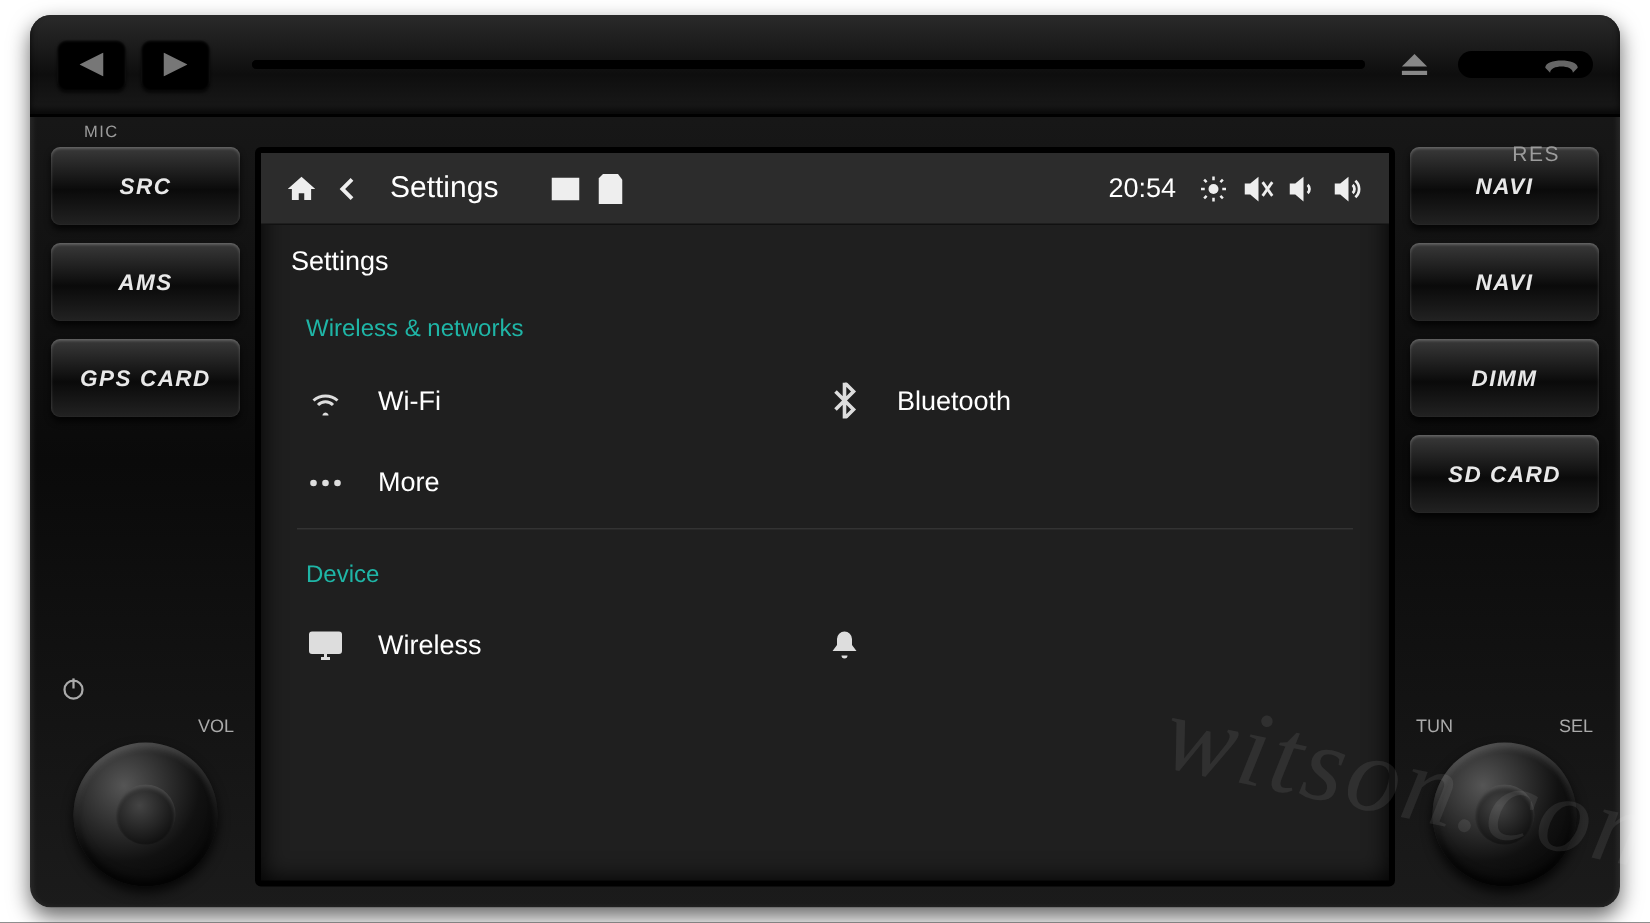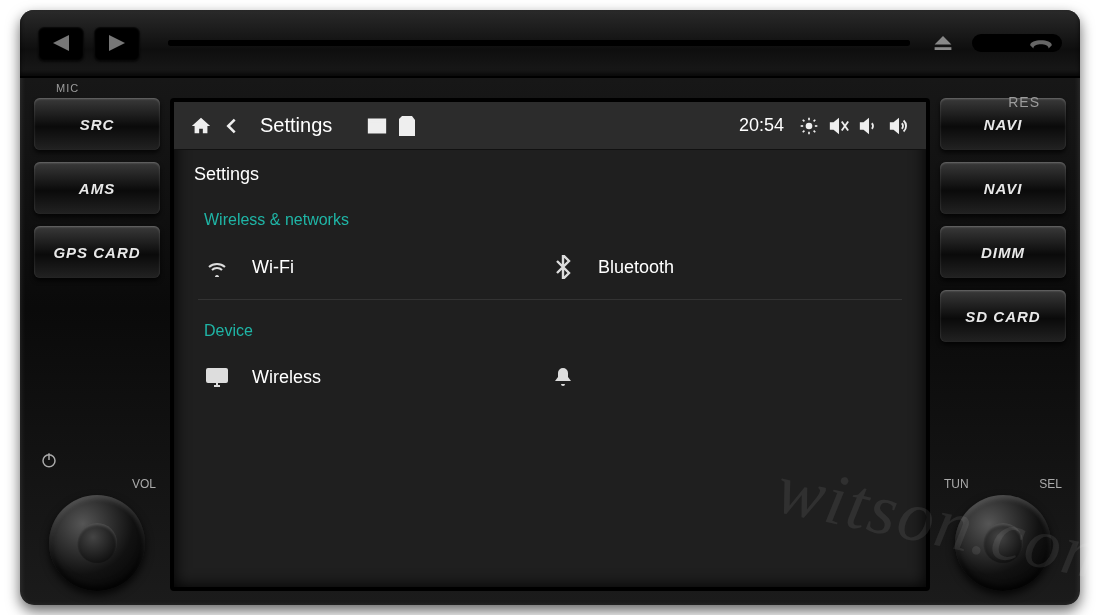--- a/index.html
+++ b/index.html
@@ -315,20 +315,32 @@
         <div class="cell">
           <span class="c-icon">
             <svg width="16" height="24" viewBox="0 0 12 20">
                 <path d="M6 0 V20 L11 15 L1 5 M6 0 L11 5 L1 15" fill="none" stroke="#ddd" stroke-width="2"></path>
               </svg>
           </span>
           <span>Bluetooth</span>
         </div>
       </div>
 
+      <div class="row">
+        <div class="cell">
+          <span class="c-icon">
+            <svg width="22" height="6" viewBox="0 0 22 6">
+                <circle cx="3" cy="3" r="2.2"></circle>
+                <circle cx="11" cy="3" r="2.2"></circle>
+                <circle cx="19" cy="3" r="2.2"></circle>
+              </svg>
+          </span>
+          <span>More</span>
+        </div>
+      </div>
 
       <div class="divider"></div>
 
       <div class="section-title">Device</div>
 
       <div class="row">
         <div class="cell">
           <span class="c-icon">
             <svg width="24" height="20" viewBox="0 0 24 20" fill="none" stroke="#ddd" stroke-width="2">
                 <rect x="2" y="2" width="20" height="13" rx="1"></rect>

